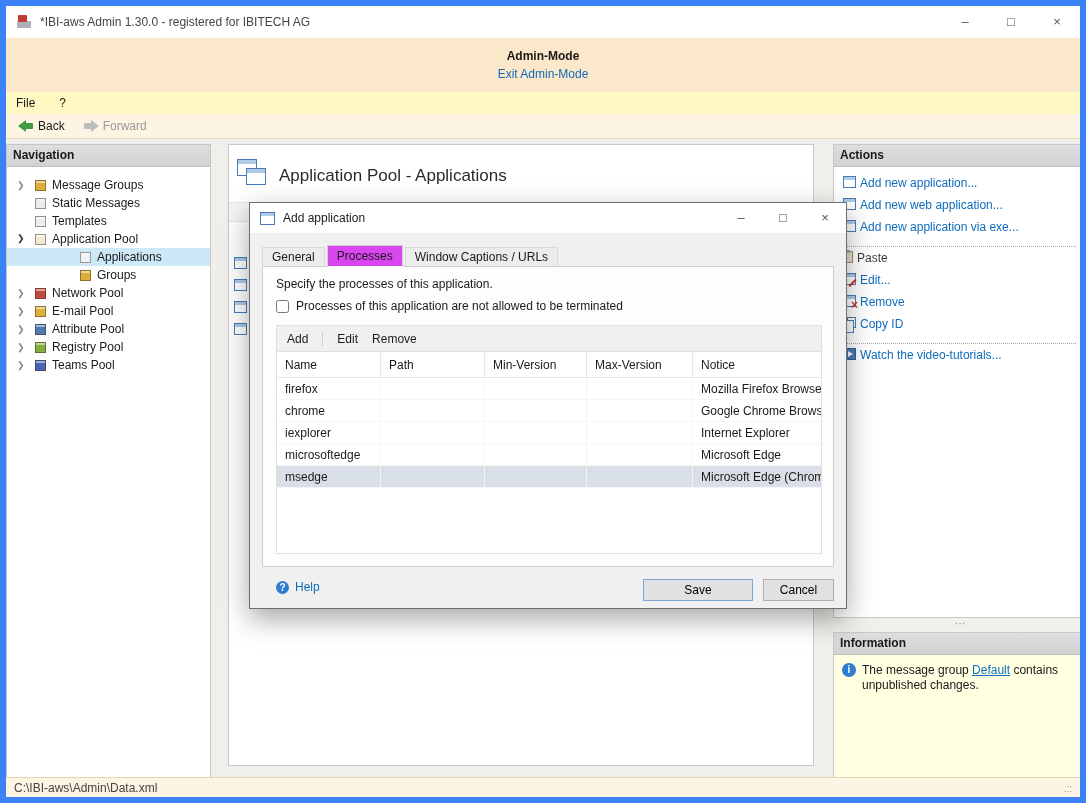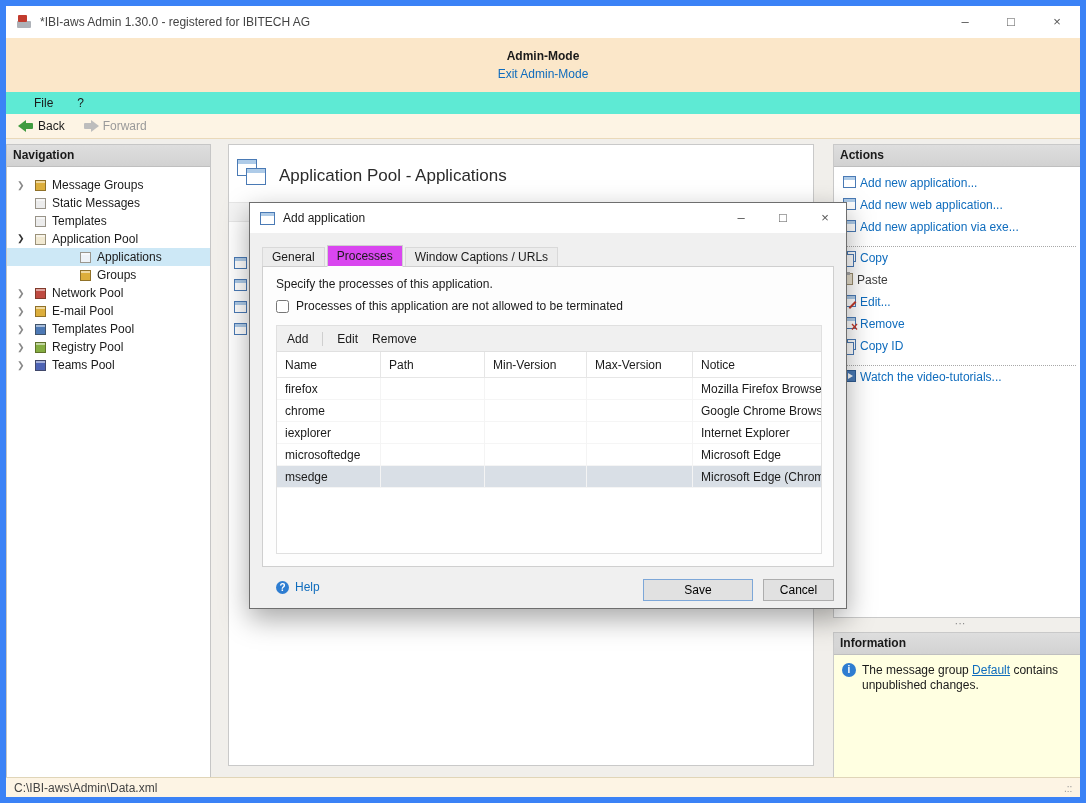--- a/index.html
+++ b/index.html
@@ -14,21 +14,21 @@
   .titlebar .title { margin-left:8px; color:#444; }
   .win-controls { margin-left:auto; display:flex; height:32px; }
   .win-btn { width:46px; text-align:center; line-height:32px; color:#555; font-size:13px; cursor:default; }
 
   
   .banner { position:absolute; left:0; top:32px; right:0; height:54px; background:#fbe7c9; text-align:center; }
   .banner .b-title { font-weight:bold; padding-top:11px; color:#1a1a1a; }
   .banner .b-link { display:inline-block; margin-top:4px; color:#0f6cbd; cursor:pointer; }
 
   
-  .menubar { position:absolute; left:0; top:86px; right:0; height:22px; background:#5eead4; display:flex; align-items:center; gap:24px; padding-left:28px; }
+  .menubar { position:absolute; left:0; top:86px; right:0; height:22px; background:#fef9c3; display:flex; align-items:center; gap:24px; padding-left:10px; }
   .menu-item { cursor:default; }
   .toolbar { position:absolute; left:0; top:108px; right:0; height:25px; background:#fdf4e4; border-bottom:1px solid #ead9b9; display:flex; align-items:center; gap:18px; padding-left:12px; }
   .tb-btn { display:flex; align-items:center; gap:4px; cursor:default; }
   .arr { position:relative; width:16px; height:12px; display:inline-block; }
   .arr .head { position:absolute; top:0; border-top:6px solid transparent; border-bottom:6px solid transparent; }
   .arr .shaft { position:absolute; top:3px; width:8px; height:6px; border-radius:1px; }
   .arr-back .head { left:0; border-right:8px solid #3f9b3f; }
   .arr-back .shaft { left:7px; background:#3f9b3f; }
   .arr-fwd .head { right:0; border-left:8px solid #bdbdbd; }
   .arr-fwd .shaft { right:7px; background:#bdbdbd; }
@@ -213,21 +213,21 @@
           <span class="tree-label">Network Pool</span>
         </div>
         <div class="tree-item lvl0">
           <span class="expander collapsed">❯</span>
           <span class="cube" style="background: rgb(220, 174, 60);"></span>
           <span class="tree-label">E-mail Pool</span>
         </div>
         <div class="tree-item lvl0">
           <span class="expander collapsed">❯</span>
           <span class="cube" style="background: rgb(77, 121, 181);"></span>
-          <span class="tree-label">Templates Pool</span>
+          <span class="tree-label">Attribute Pool</span>
         </div>
         <div class="tree-item lvl0">
           <span class="expander collapsed">❯</span>
           <span class="cube" style="background: rgb(132, 173, 65);"></span>
           <span class="tree-label">Registry Pool</span>
         </div>
         <div class="tree-item lvl0">
           <span class="expander collapsed">❯</span>
           <span class="cube" style="background: rgb(77, 99, 181);"></span>
           <span class="tree-label">Teams Pool</span>
@@ -261,24 +261,20 @@
           </a>
           <a class="action-link">
             <span class="ico ico-win"></span>
             <span>Add new web application...</span>
           </a>
           <a class="action-link">
             <span class="ico ico-win"></span>
             <span>Add new application via exe...</span>
           </a>
           <div class="action-sep"></div>
-          <a class="action-link">
-            <span class="ico ico-copy"></span>
-            <span>Copy</span>
-          </a>
           <a class="action-link disabled">
             <span class="ico ico-paste"></span>
             <span>Paste</span>
           </a>
           <a class="action-link">
             <span class="ico ico-win ico-edit"></span>
             <span>Edit...</span>
           </a>
           <a class="action-link">
             <span class="ico ico-win ico-remove"></span>

